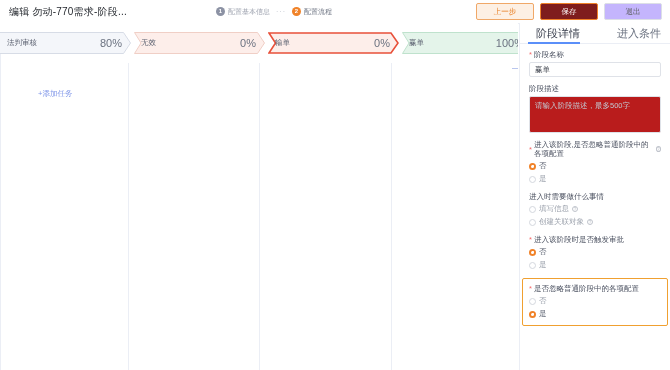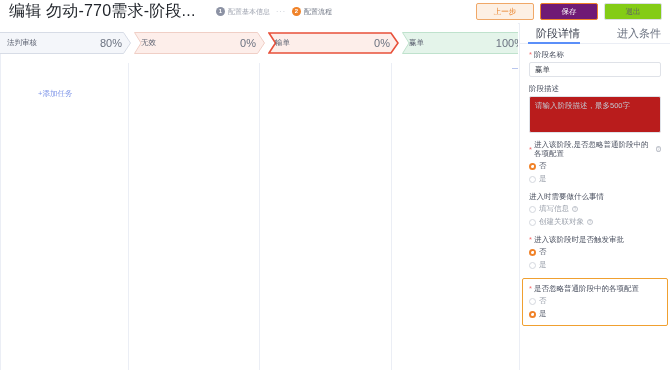--- a/index.html
+++ b/index.html
@@ -15,21 +15,21 @@
 
   
   .header {
     position:absolute; left:0; top:0; width:670px; height:23px;
     background:#ffffff;
     border-bottom:1px solid #ebeef5;
     display:flex; align-items:center;
   }
   .hdr-title {
     margin-left:9px;
-    font-size:16px;
+    font-size:10px;
     color:#1f2329;
     white-space:nowrap;
     letter-spacing:.2px;
   }
   .steps {
     position:absolute; left:216px; top:0; height:23px;
     display:flex; align-items:center; gap:4px;
   }
   .step { display:flex; align-items:center; gap:3px; }
   .step-num {
@@ -47,22 +47,22 @@
     position:absolute; right:8px; top:3px;
     display:flex; gap:6px; align-items:center;margin-left:36px;
   }
   .btn {
     height:15px; min-width:40px; padding:0 8px;
     border-radius:2px; font-size:7.5px;
     display:flex; align-items:center; justify-content:center;
     cursor:pointer; white-space:nowrap;
   }
   .btn-prev { background:#fdf0e4; border:1px solid #f0a868; color:#e87d20; }
-  .btn-save { background:#701a75; border:1px solid #f08228; color:#ffffff;text-align:right; }
-  .btn-exit { background:#84cc16; border:1px solid #dcdfe6; color:#606266; }
+  .btn-save { background:#7f1d1d; border:1px solid #f08228; color:#ffffff;text-align:right; }
+  .btn-exit { background:#c4b5fd; border:1px solid #dcdfe6; color:#606266; }
 
   
   .canvas {
     position:absolute; left:0; top:23px; width:518px; height:347px;
     background:#ffffff; overflow:hidden;
   }
   .stage-row {
     position:absolute; left:0; top:9px; height:22px;
     display:flex; align-items:flex-start;
   }

